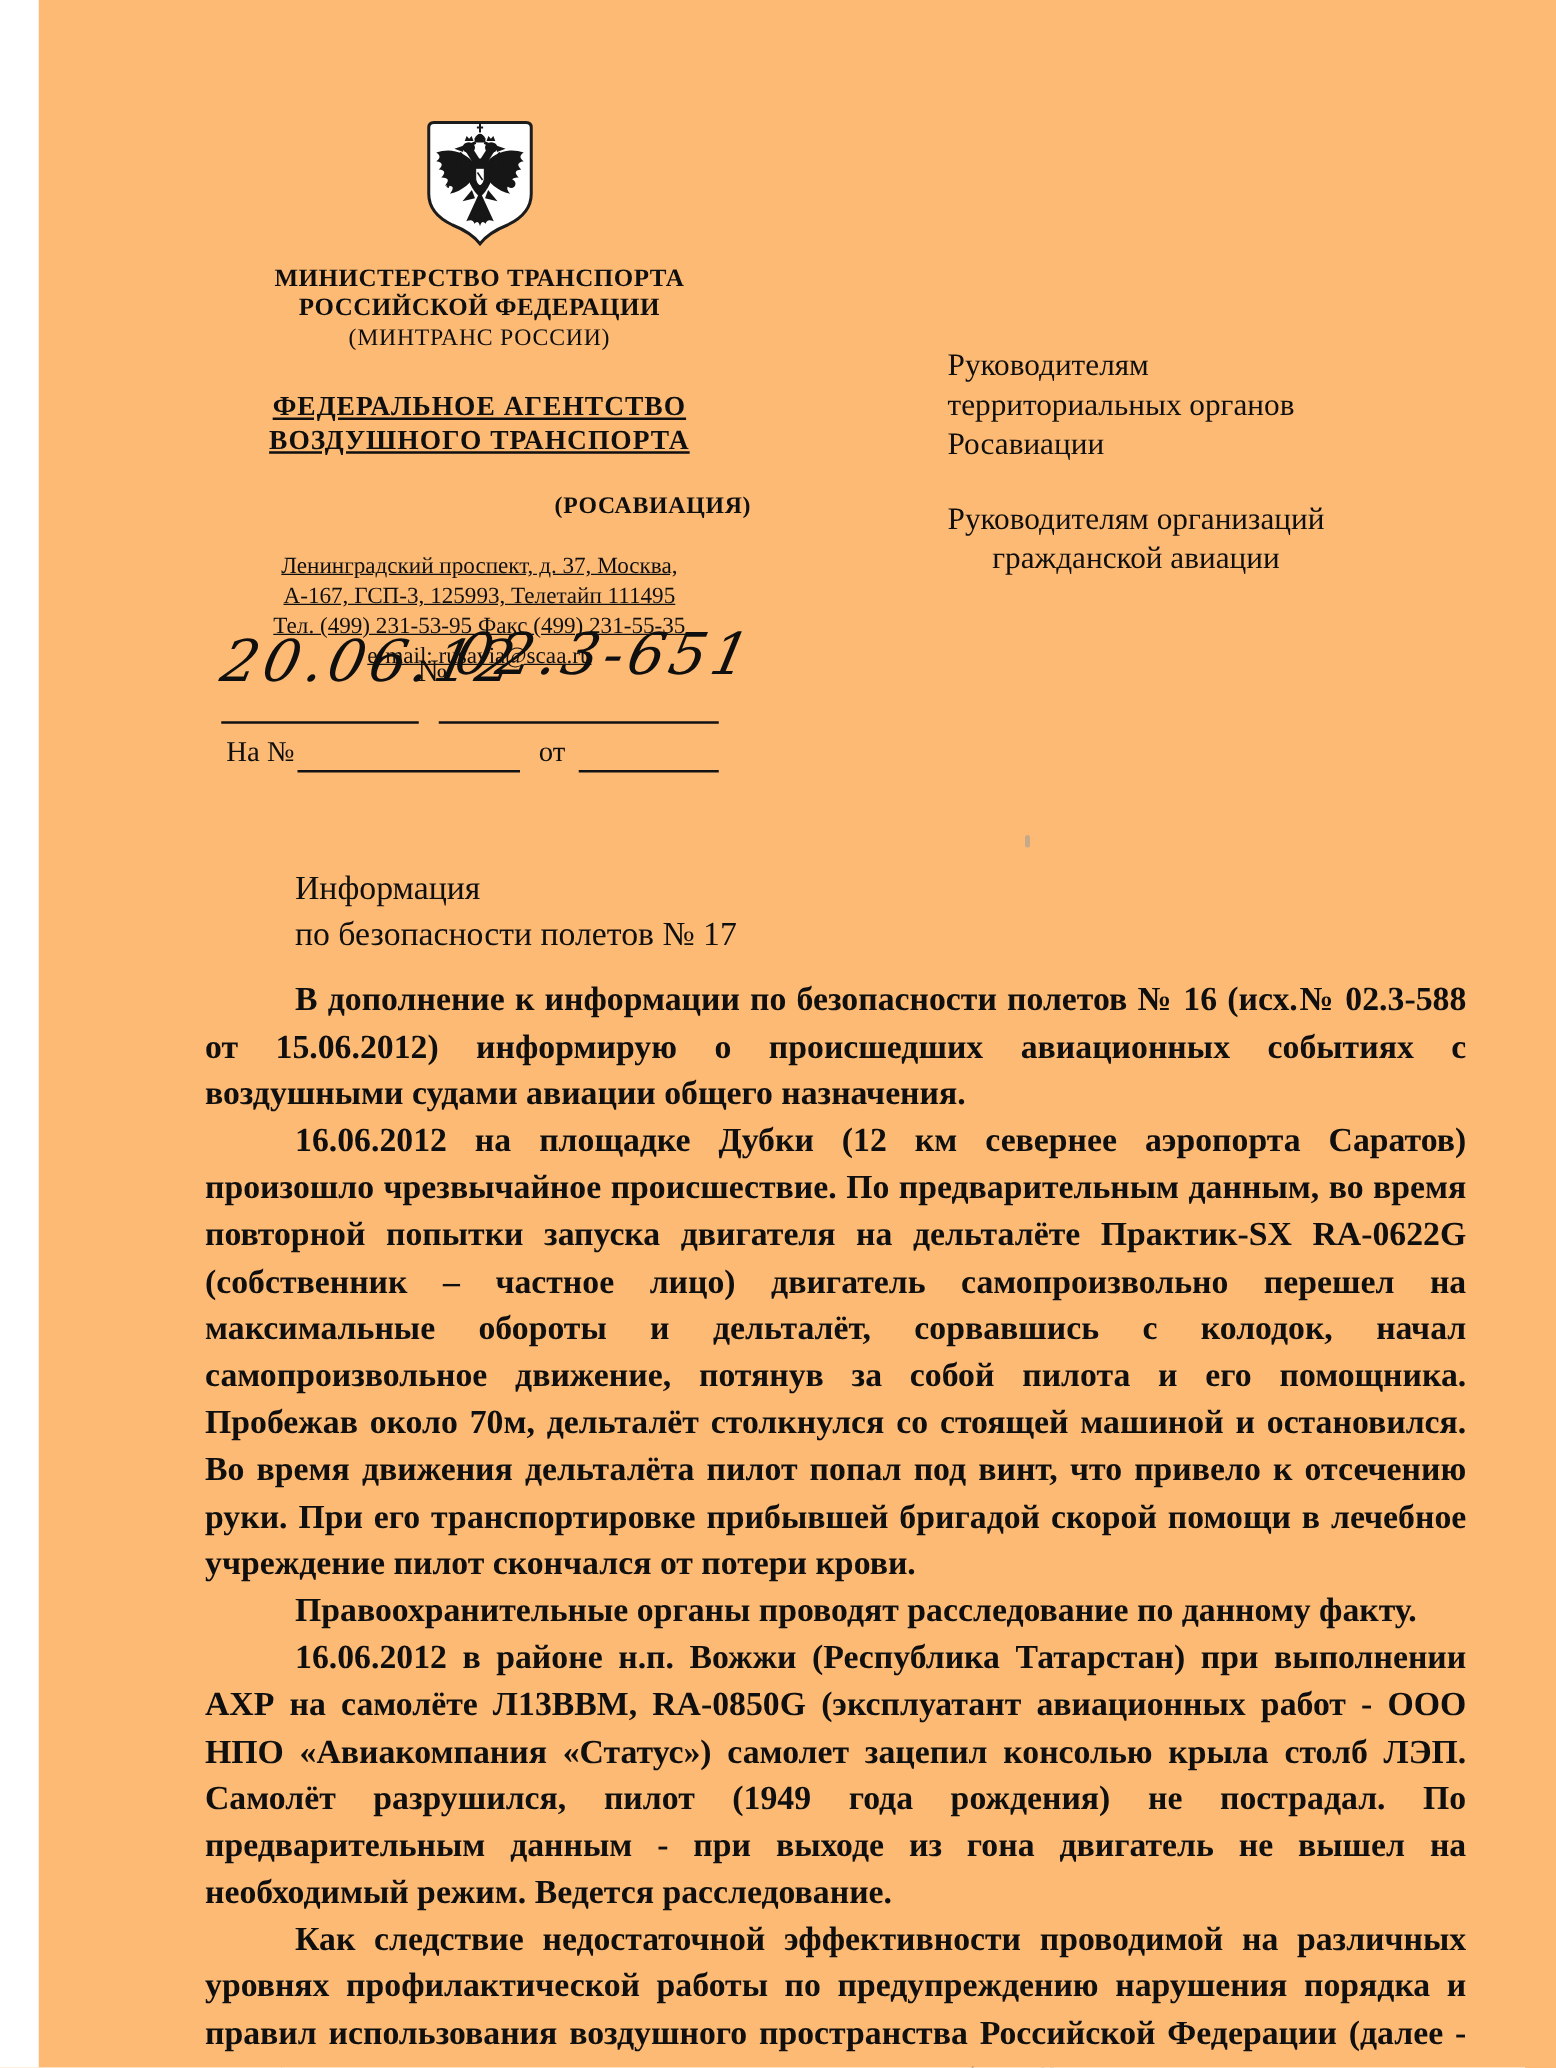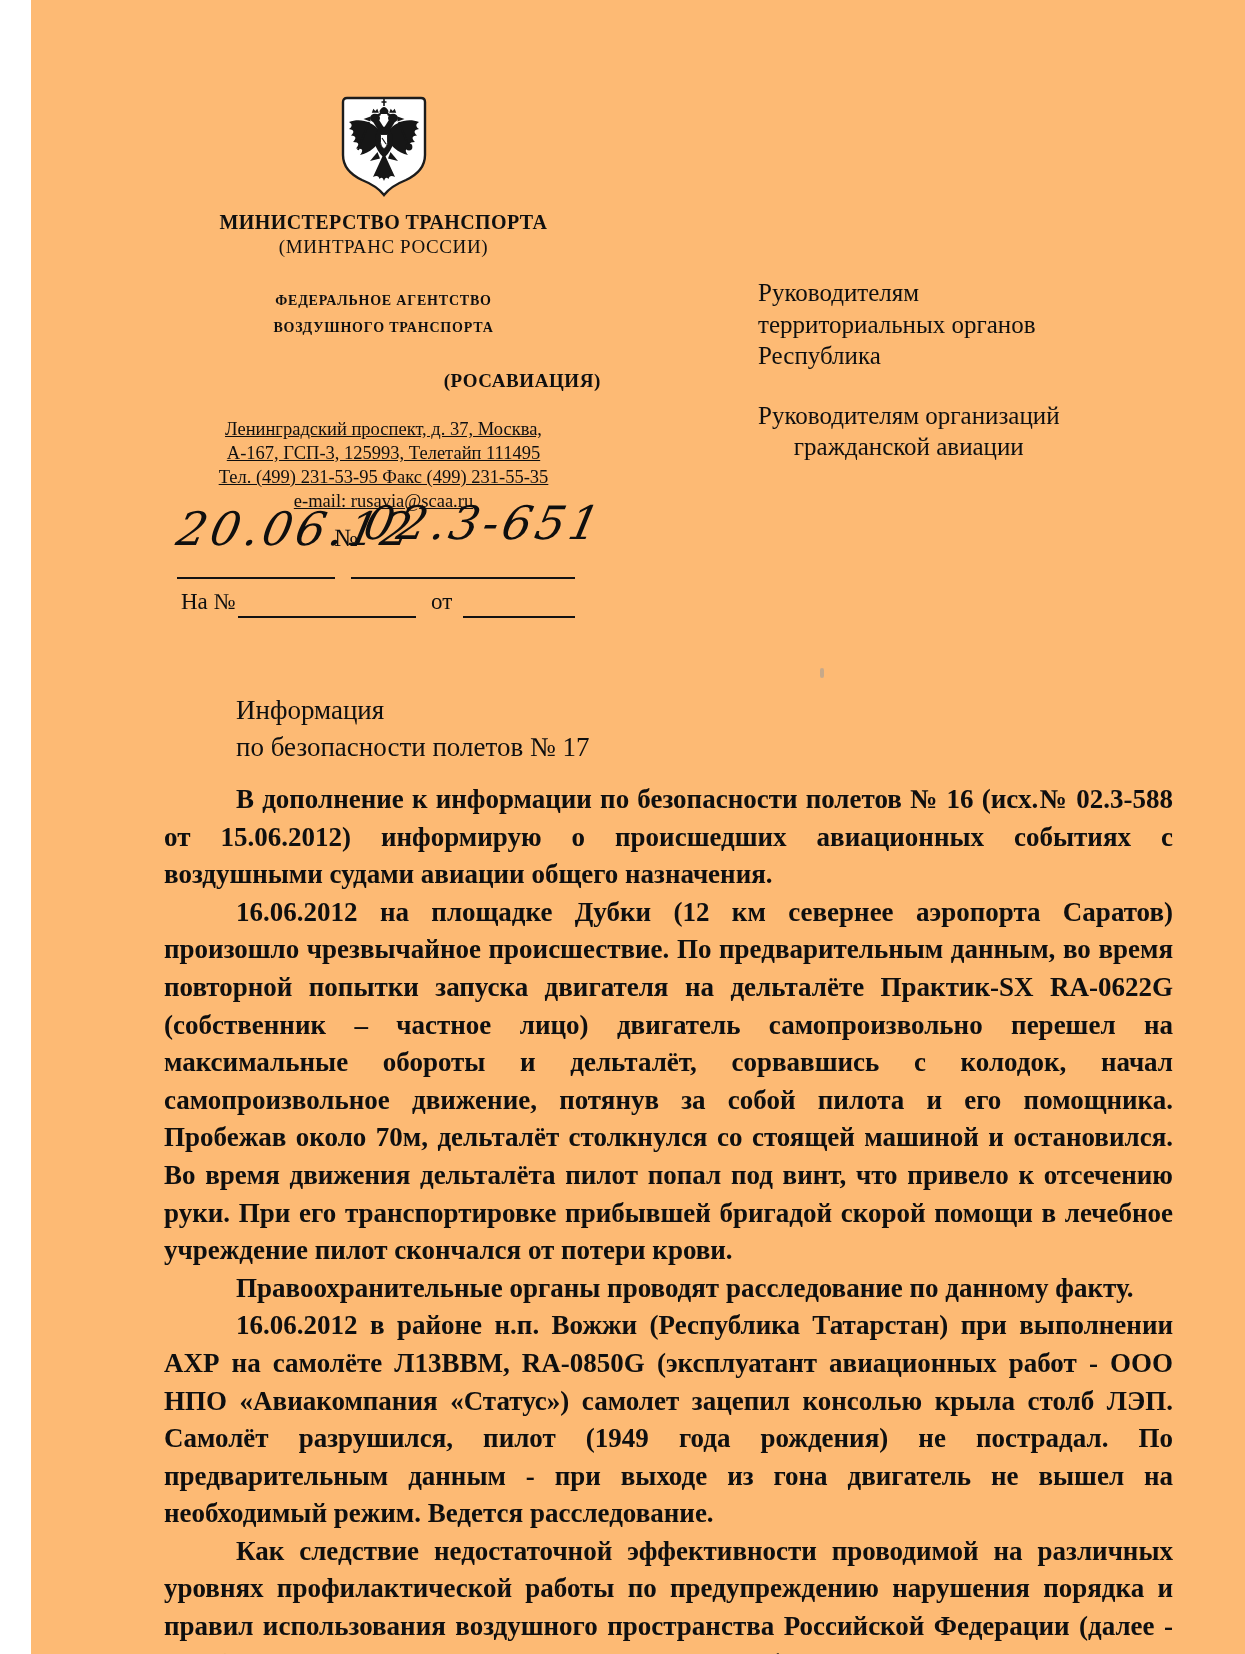--- a/index.html
+++ b/index.html
@@ -8,21 +8,21 @@
     background:#fdba74; color:#0f0f0f;
     font-family:"Liberation Serif","DejaVu Serif",serif;
     overflow:hidden;
     margin-left:31px;
   }
   
   .lh-col { position:absolute; left:135px; top:95px; width:435px; text-align:center; }
   .emblem { display:inline-block; width:96px; height:104px; }
   .ministry { margin-top:8px; font-weight:bold; font-size:20px; line-height:23px; letter-spacing:0.4px; }
   .ministry-short { font-weight:normal; font-size:19px; line-height:26px; letter-spacing:0.6px; }
-  .agency { margin-top:27px; font-weight:bold; font-size:14px; line-height:27px; letter-spacing:0.8px; }
+  .agency { margin-top:27px; font-weight:bold; font-size:22px; line-height:27px; letter-spacing:0.8px;text-decoration:underline; }
   .rosav { margin-top:29px; font-weight:bold; font-size:19px; letter-spacing:0.6px;text-align:right; }
   .addr { margin-top:25px; font-size:18.5px; line-height:24px;text-decoration:underline; }
   
   .hand { position:absolute; font-family:"DejaVu Serif",serif; font-style:italic;
           font-size:46px; letter-spacing:4px; transform:skewX(-12deg); white-space:nowrap; }
   .hand-date { left:147px; top:502px; }
   .hand-num  { left:334px; top:496px; }
   .no-sign   { position:absolute; left:303px; top:524px; font-size:25px; }
   .uline { position:absolute; height:2px; background:#121212; }
   .ul-1 { left:146px; top:577px; width:158px; }
@@ -85,20 +85,21 @@
 
         <path d="M48 58 L37 82 Q42.5 79.5 43.5 84 Q46.5 80.5 48 86 Q49.5 80.5 52.5 84 Q53.5 79.5 59 82 Z"></path>
       </g>
 
       <path d="M44.5 39.5 H51.5 V47.5 Q51.5 51.5 48 53.8 Q44.5 51.5 44.5 47.5 Z" fill="#ffffff" stroke="#161616" stroke-width="0.9"></path>
       <path d="M46 43 L50 49" stroke="#161616" stroke-width="1.2"></path>
     </svg>
 
     <div class="ministry">
       <div>МИНИСТЕРСТВО ТРАНСПОРТА</div>
+      <div>РОССИЙСКОЙ ФЕДЕРАЦИИ</div>
       <div class="ministry-short">(МИНТРАНС РОССИИ)</div>
     </div>
 
     <div class="agency">
       <div>ФЕДЕРАЛЬНОЕ АГЕНТСТВО</div>
       <div>ВОЗДУШНОГО ТРАНСПОРТА</div>
     </div>
 
     <div class="rosav">(РОСАВИАЦИЯ)</div>
 
@@ -120,21 +121,21 @@
     <span class="ref-na">На №</span>
     <span class="blank-1"></span>
     <span class="ref-ot">от</span>
     <span class="blank-2"></span>
   </div>
 
   <div class="addressees">
     <div>
       <div>Руководителям</div>
       <div>территориальных органов</div>
-      <div>Республика</div>
+      <div>Росавиации</div>
     </div>
     <div class="addr-block-2">
       <div>Руководителям организаций</div>
       <div>гражданской авиации</div>
     </div>
   </div>
 
   <div class="artifact"></div>
 
   <div class="subject">

